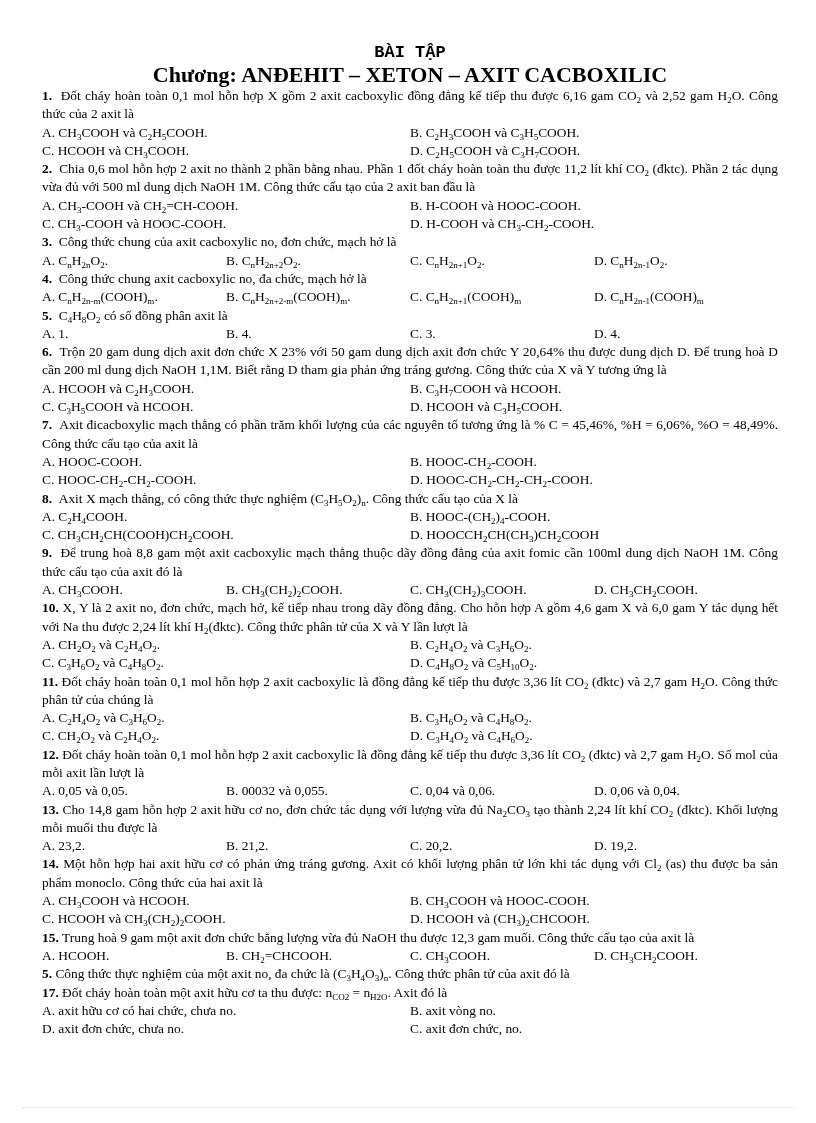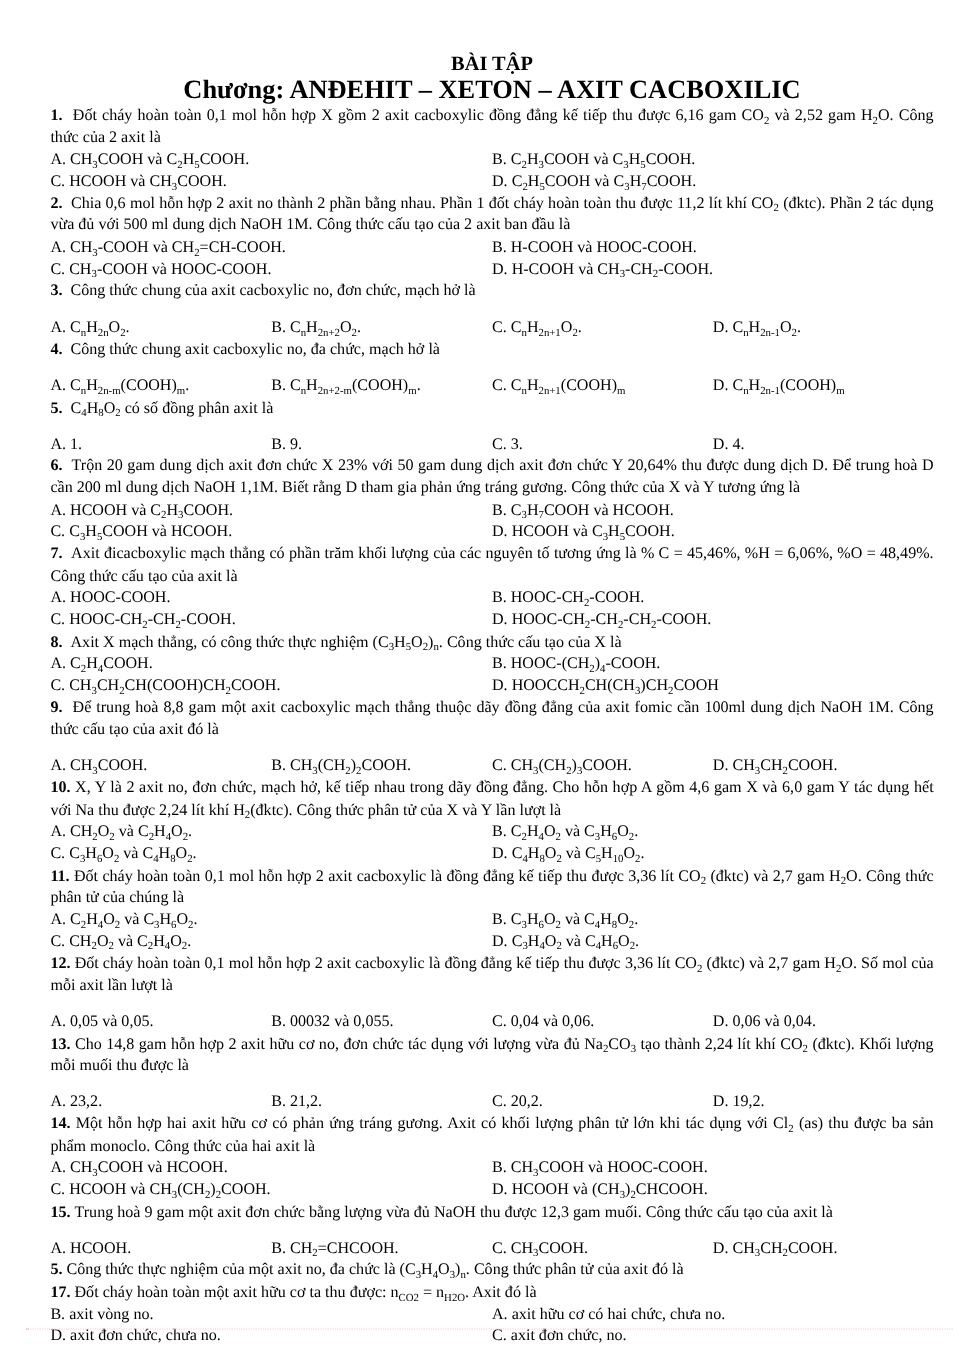--- a/index.html
+++ b/index.html
@@ -3,31 +3,31 @@
 <meta charset="utf-8">
 <style>
   html, body { margin: 0; padding: 0; background: #ffffff; }
   body {
     width: 816px; height: 1123px; position: relative; overflow: hidden;
     font-family: "Liberation Serif", "DejaVu Serif", serif;
     color: #000; font-size: 13.4px;
   }
   .page { position: absolute; left: 42px; top: 42px; width: 736px; }
   .title {
-    text-align: center; font-weight: bold; font-size: 17px; line-height: 22px;
+    text-align: center; font-weight: bold; font-size: 17px; line-height: 22px; font-family: Liberation Mono, monospace;
   }
   .subtitle {
     text-align: center; font-weight: bold; font-size: 22px; line-height: 22px;
     margin-bottom: 1px;
   }
   .q { line-height: 18.3px; text-align: justify; }
   .qnum { font-weight: bold; }
   .opts { display: flex; flex-wrap: wrap; line-height: 18.3px; }
   .opt2 { width: 50%; }
-  .opt4 { width: 25%; margin-top: 12px; }
+  .opt4 { width: 25%; }
   .opt4:nth-child(2) { width: 25%; }
   sub { font-size: 9px; vertical-align: -3px; line-height: 0; }
   .footer-line {
     position: absolute; left: 22px; right: 22px; top: 1107px;
     border-top: 1px dotted #f0d0e8;
   }
 </style>
 </head>
 <body>
 
@@ -68,21 +68,21 @@
           <div class="opt4">A. C<sub>n</sub>H<sub>2n-m</sub>(COOH)<sub>m</sub>.</div>
           <div class="opt4">B. C<sub>n</sub>H<sub>2n+2-m</sub>(COOH)<sub>m</sub>.</div>
           <div class="opt4">C. C<sub>n</sub>H<sub>2n+1</sub>(COOH)<sub>m</sub></div>
           <div class="opt4">D. C<sub>n</sub>H<sub>2n-1</sub>(COOH)<sub>m</sub></div>
         </div>
       </div>
       <div>
         <div class="q"><span class="qnum">5.</span><span>&nbsp;&nbsp;C<sub>4</sub>H<sub>8</sub>O<sub>2</sub> có số đồng phân axit là</span></div>
         <div class="opts">
           <div class="opt4">A. 1.</div>
-          <div class="opt4">B. 9.</div>
+          <div class="opt4">B. 4.</div>
           <div class="opt4">C. 3.</div>
           <div class="opt4">D. 4.</div>
         </div>
       </div>
       <div>
         <div class="q"><span class="qnum">6.</span><span>&nbsp;&nbsp;Trộn 20 gam dung dịch axit đơn chức X 23% với 50 gam dung dịch axit đơn chức Y 20,64% thu được dung dịch D. Để trung hoà D cần 200 ml dung dịch NaOH 1,1M. Biết rằng D tham gia phản ứng tráng gương. Công thức của X và Y tương ứng là</span></div>
         <div class="opts">
           <div class="opt2">A. HCOOH và C<sub>2</sub>H<sub>3</sub>COOH.</div>
           <div class="opt2">B. C<sub>3</sub>H<sub>7</sub>COOH và HCOOH.</div>
           <div class="opt2">C. C<sub>3</sub>H<sub>5</sub>COOH và HCOOH.</div>
@@ -169,22 +169,22 @@
           <div class="opt4">C. CH<sub>3</sub>COOH.</div>
           <div class="opt4">D. CH<sub>3</sub>CH<sub>2</sub>COOH.</div>
         </div>
       </div>
       <div>
         <div class="q"><span class="qnum">5.</span><span>&nbsp;Công thức thực nghiệm của một axit no, đa chức là (C<sub>3</sub>H<sub>4</sub>O<sub>3</sub>)<sub>n</sub>. Công thức phân tử của axit đó là</span></div>
       </div>
       <div>
         <div class="q"><span class="qnum">17.</span><span>&nbsp;Đốt cháy hoàn toàn một axit hữu cơ ta thu được: n<sub>CO2</sub> = n<sub>H2O</sub>. Axit đó là</span></div>
         <div class="opts">
+          <div class="opt2">A. axit hữu cơ có hai chức, chưa no.</div>
           <div class="opt2">B. axit vòng no.</div>
-          <div class="opt2">A. axit hữu cơ có hai chức, chưa no.</div>
           <div class="opt2">D. axit đơn chức, chưa no.</div>
           <div class="opt2">C. axit đơn chức, no.</div>
         </div>
       </div>
     </div>
 </div>
 
 <div class="footer-line"></div>
 
 </body></html>

